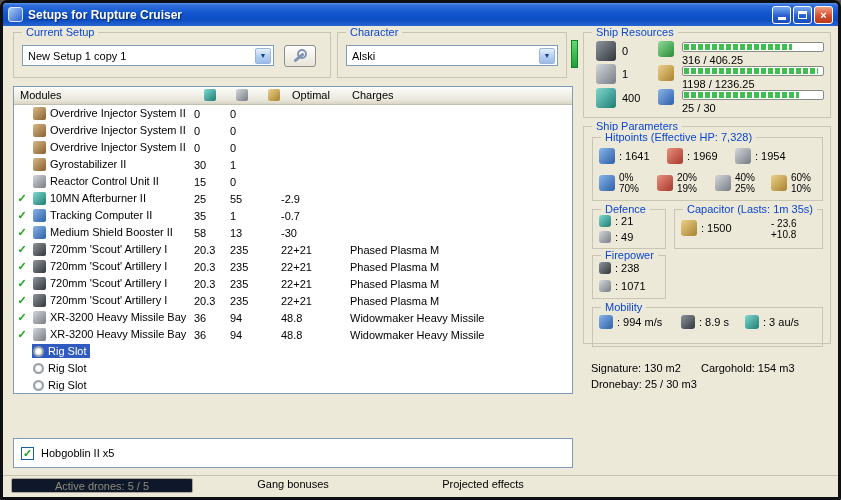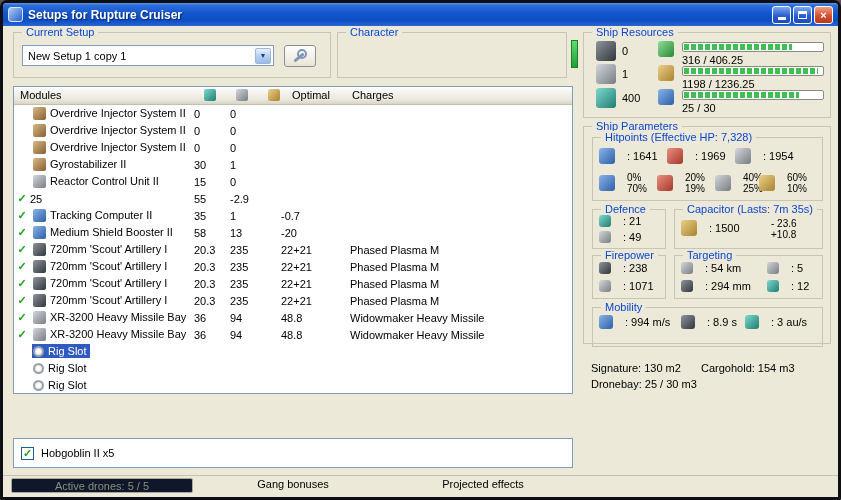--- a/index.html
+++ b/index.html
@@ -55,21 +55,21 @@
   .f-tab { position:absolute; top:2px; width:180px; text-align:center; }
 
   .pic { display:inline-block; border-radius:3px; flex:none; }
   .p12 { width:12px; height:12px; } .p14 { width:14px; height:14px; }
   .p16 { width:16px; height:16px; } .p20 { width:20px; height:20px; }
 
   .slotrow { position:absolute; display:flex; align-items:center; gap:6px; }
   .rbarw { position:absolute; width:142px; height:10px; border:1px solid #8a8d84; border-radius:2px; background:#fff; padding:1px; }
   .rbarf { display:block; height:100%; background:repeating-linear-gradient(90deg,#3fbf4f 0 5px,#fdfdfd 5px 7px); }
   .rbart { position:absolute; white-space:nowrap; }
-  .ritem { position:absolute; display:flex; align-items:center; gap:12px; white-space:nowrap; }
+  .ritem { position:absolute; display:flex; align-items:center; gap:4px; white-space:nowrap; }
   .rstack { font-size:10px; line-height:11px; }
   .statline { position:absolute; white-space:nowrap; }
 </style>
 </head>
 <body>
 
 <div class="window">
   <div class="titlebar">
     <span class="appicon"></span>
     <span class="title-text">Setups for Rupture Cruiser</span>
@@ -94,20 +94,24 @@
         <span>New Setup 1 copy 1</span>
         <span class="carrow">▼</span>
       </div>
       <div class="toolbtn" style="left:270px;top:12px">
         <span class="wrench"></span>
       </div>
     </div>
 
     <div class="gbox" style="left:334px;top:6px;width:230px;height:46px">
       <span class="glabel">Character</span>
+      <div class="combo" style="left:8px;top:12px;width:212px">
+        <span>Alski</span>
+        <span class="carrow">▼</span>
+      </div>
     </div>
     <div class="charbar"></div>
 
     <div class="mlist">
       <div class="mheader">
         <span style="left:6px">Modules</span>
         <span class="hic ic-teal" style="left:190px"></span>
         <span class="hic ic-gray" style="left:222px"></span>
         <span class="hic ic-gold" style="left:254px"></span>
         <span style="left:278px">Optimal</span>
@@ -164,20 +168,24 @@
                 <span class="mic ic-gray"></span>
                 <span>Reactor Control Unit II</span>
               </span></div>
             <div>15</div>
             <div>0</div>
             <div></div>
             <div></div>
           </div>
           <div class="mrow">
             <div class="chk">✓</div>
+            <div class="ncell"><span class="nwrap">
+                <span class="mic ic-teal"></span>
+                <span>10MN Afterburner II</span>
+              </span></div>
             <div>25</div>
             <div>55</div>
             <div>-2.9</div>
             <div></div>
           </div>
           <div class="mrow">
             <div class="chk">✓</div>
             <div class="ncell"><span class="nwrap">
                 <span class="mic ic-blue"></span>
                 <span>Tracking Computer II</span>
@@ -187,21 +195,21 @@
             <div>-0.7</div>
           </div>
           <div class="mrow">
             <div class="chk">✓</div>
             <div class="ncell"><span class="nwrap">
                 <span class="mic ic-blue"></span>
                 <span>Medium Shield Booster II</span>
               </span></div>
             <div>58</div>
             <div>13</div>
-            <div>-20</div>
+            <div>-30</div>
             <div></div>
           </div>
           <div class="mrow">
             <div class="chk">✓</div>
             <div class="ncell"><span class="nwrap">
                 <span class="mic ic-dark"></span>
                 <span>720mm 'Scout' Artillery I</span>
               </span></div>
             <div>20.3</div>
             <div>235</div>
@@ -368,40 +376,40 @@
           <span class="rstack"><span>0%</span><br><span>70%</span></span>
           </div>
         <div class="ritem" style="left:64px;top:34px">
             <span class="pic p16 ic-red"></span>
           <span class="rstack"><span>20%</span><br><span>19%</span></span>
           </div>
         <div class="ritem" style="left:122px;top:34px">
             <span class="pic p16 ic-gray"></span>
           <span class="rstack"><span>40%</span><br><span>25%</span></span>
           </div>
-        <div class="ritem" style="left:166px;top:34px">
+        <div class="ritem" style="left:178px;top:34px">
             <span class="pic p16 ic-gold"></span>
           <span class="rstack"><span>60%</span><br><span>10%</span></span>
           </div>
       </div>
 
       <div class="gbox" style="left:8px;top:82px;width:74px;height:40px">
         <span class="glabel">Defence</span>
         <div class="ritem" style="left:6px;top:5px">
             <span class="pic p12 ic-teal"></span>
             <span>: 21</span>
           </div>
         <div class="ritem" style="left:6px;top:21px">
             <span class="pic p12 ic-gray"></span>
             <span>: 49</span>
           </div>
       </div>
 
       <div class="gbox" style="left:90px;top:82px;width:149px;height:40px">
-        <span class="glabel">Capacitor (Lasts: 7m 35s)</span>
+        <span class="glabel">Capacitor (Lasts: 1m 35s)</span>
         <div class="ritem" style="left:6px;top:10px">
             <span class="pic p16 ic-gold"></span>
             <span>: 1500</span>
           </div>
         <div class="rstack" style="position:absolute;left:96px;top:8px">
           <span>- 23.6</span><br>
           <span>+10.8</span>
         </div>
       </div>
 
@@ -410,39 +418,20 @@
         <div class="ritem" style="left:6px;top:6px">
             <span class="pic p12 ic-dark"></span>
             <span>: 238</span>
           </div>
         <div class="ritem" style="left:6px;top:24px">
             <span class="pic p12 ic-gray"></span>
             <span>: 1071</span>
           </div>
       </div>
 
-      <div class="gbox" style="left:90px;top:128px;width:149px;height:44px">
-        <span class="glabel">Targeting</span>
-        <div class="ritem" style="left:6px;top:6px">
-            <span class="pic p12 ic-gray"></span>
-            <span>: 54 km</span>
-          </div>
-        <div class="ritem" style="left:6px;top:24px">
-            <span class="pic p12 ic-dark"></span>
-            <span>: 294 mm</span>
-          </div>
-        <div class="ritem" style="left:92px;top:6px">
-            <span class="pic p12 ic-gray"></span>
-            <span>: 5</span>
-          </div>
-        <div class="ritem" style="left:92px;top:24px">
-            <span class="pic p12 ic-teal"></span>
-            <span>: 12</span>
-          </div>
-      </div>
 
       <div class="gbox" style="left:8px;top:180px;width:231px;height:40px">
         <span class="glabel">Mobility</span>
         <div class="ritem" style="left:6px;top:7px">
             <span class="pic p14 ic-blue"></span>
             <span>: 994 m/s</span>
           </div>
         <div class="ritem" style="left:88px;top:7px">
             <span class="pic p14 ic-dark"></span>
             <span>: 8.9 s</span>

